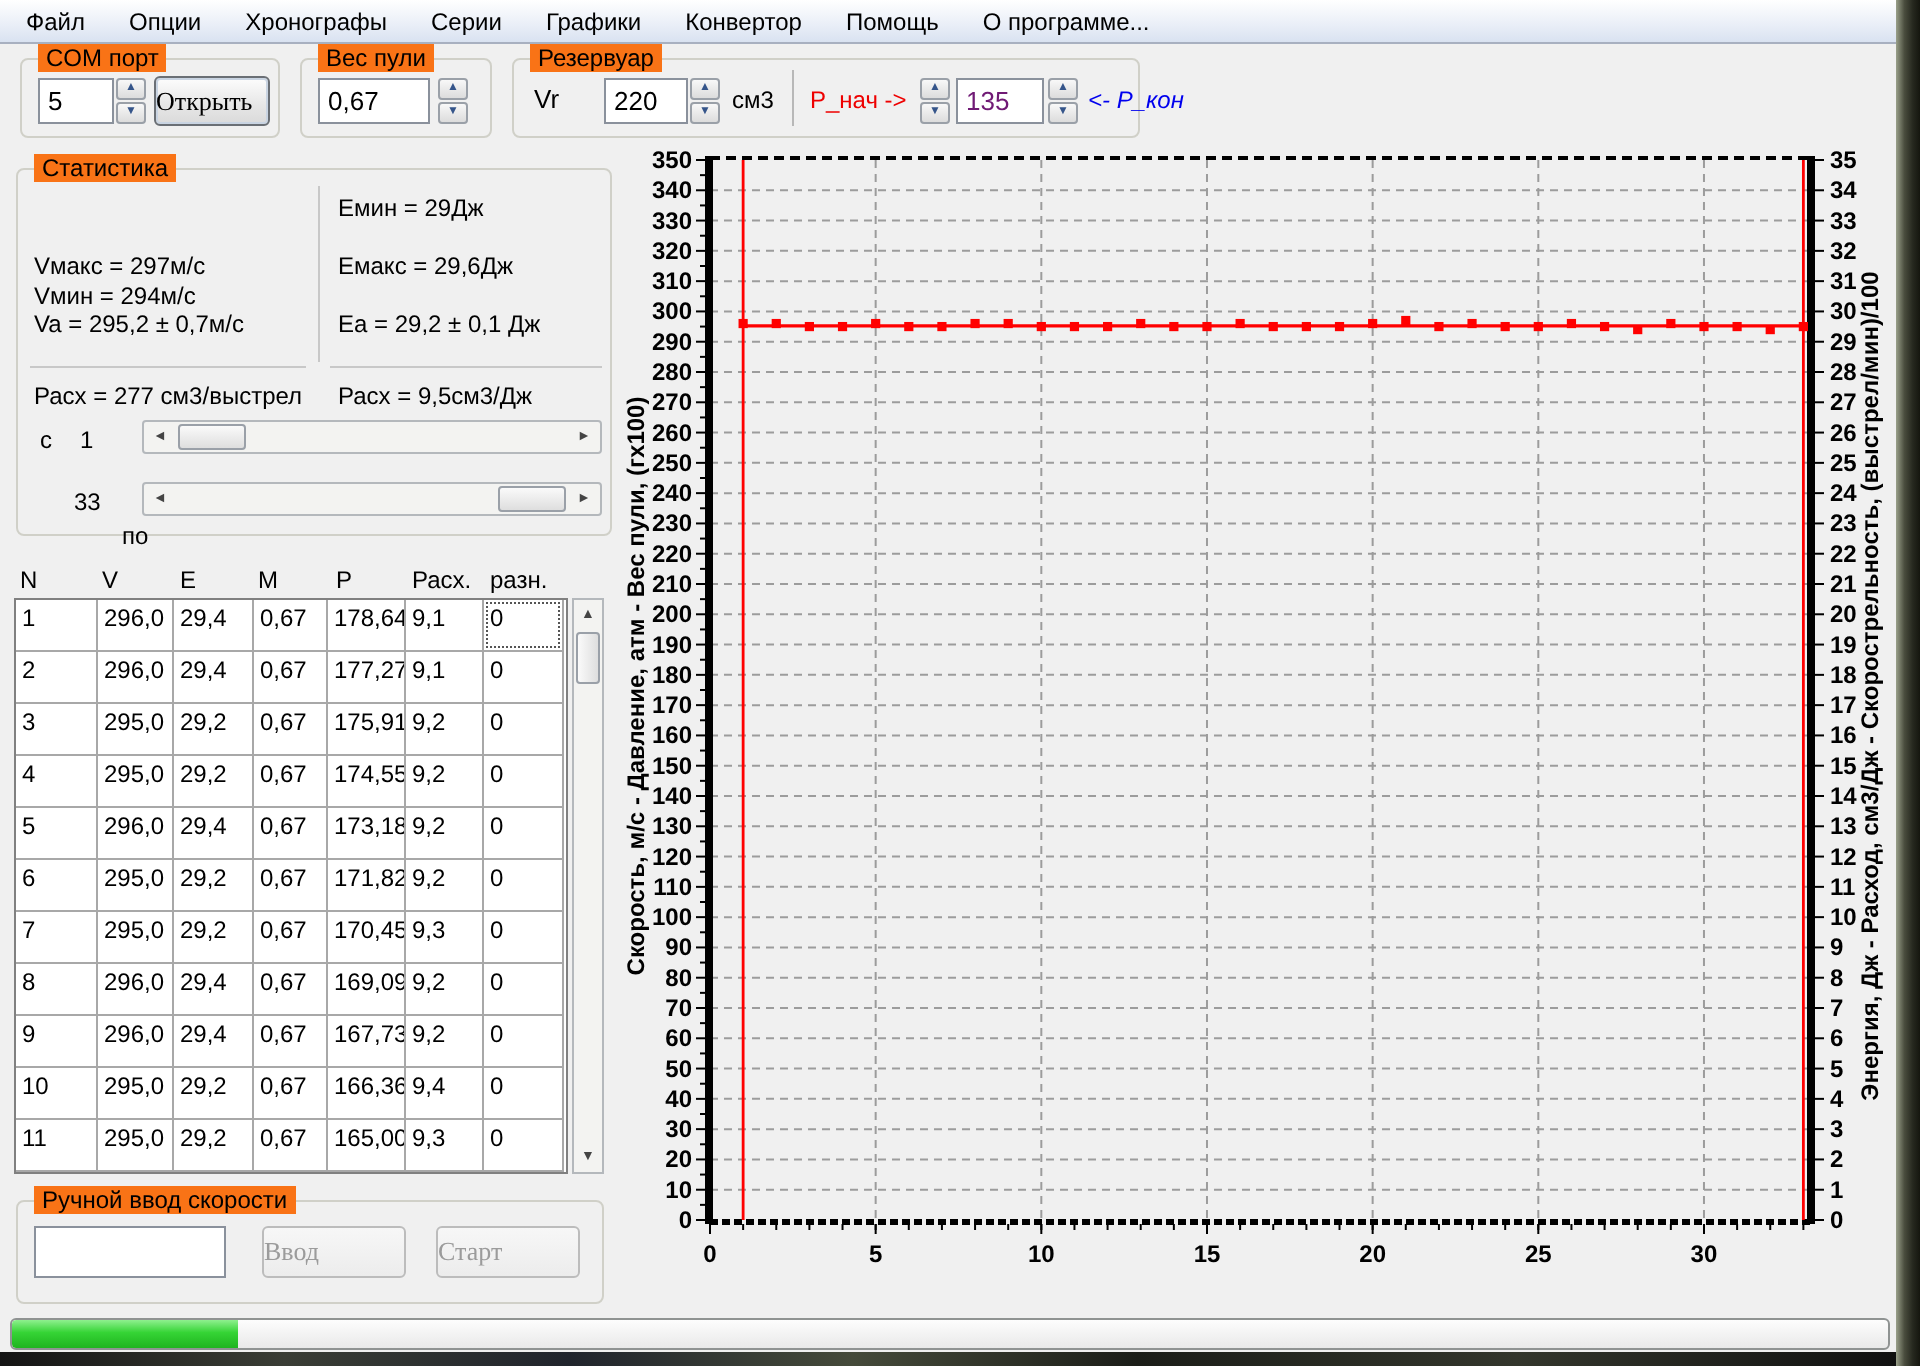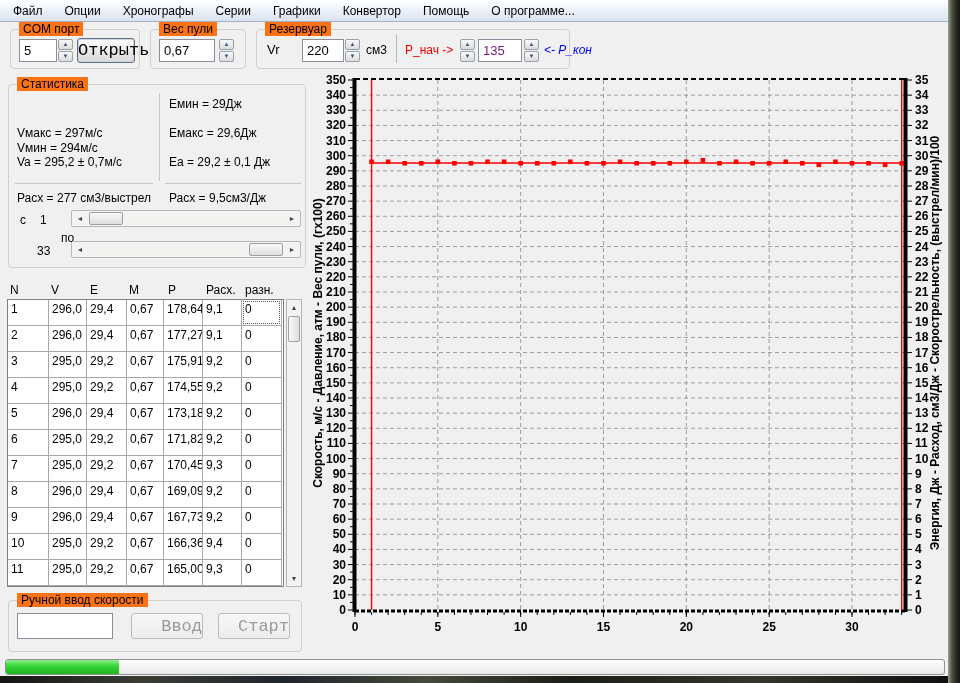--- a/index.html
+++ b/index.html
@@ -25,21 +25,21 @@
     padding:0 4px; font-size:12px; }
   
   .tb-input { position:absolute; background:#fff; border:1px solid #8a919c;
     font-family:inherit; font-size:13px; padding:2px 4px; }
   .spin { position:absolute; width:15px; display:flex; flex-direction:column; }
   .spin .sb { flex:1; border:1px solid #9aa0a8; background:linear-gradient(#f8f8f8,#dcdcdc);
     font-size:6px; line-height:9px; text-align:center; color:#35558a; border-radius:2px; }
   .spin .sb + .sb { margin-top:1px; }
   .btn { position:absolute; border:1px solid #6a6f75; border-radius:3px;
     background:linear-gradient(#fdfdfd,#e6e6e6 60%,#dadada);
-    font-family:Liberation Mono, monospace; font-size:17px; text-align:right; }
+    font-family:Liberation Serif, serif; font-size:13px; text-align:left; }
   .btn.raised { box-shadow:0 0 0 1px #c9d4e2 inset; }
   .btn.disabled { border-color:#bcbcbc; color:#9b9b9b;
     background:linear-gradient(#f7f7f7,#ececec); }
   
   .stat-text { position:absolute; font-size:12px; white-space:nowrap; }
   .vsep { position:absolute; width:1px; background:#c8c8c8; }
   .hsep { position:absolute; height:1px; background:#c8c8c8; }
   
   .hscroll { position:absolute; height:17px; border:1px solid #b4b8bc;
     background:#f3f3f1; border-radius:2px; }
@@ -149,21 +149,21 @@
   <span class="stat-text" style="left:160px;top:106px;">Расх = 9,5см3/Дж</span>
 
   <span class="stat-text" style="left:11px;top:128px;">с</span>
   <span class="stat-text" style="left:31px;top:128px;">1</span>
   <div class="hscroll" style="left:62px;top:125px;width:230px;">
     <span class="hs-arrow" style="left:0;">◄</span>
     <div class="hs-thumb" style="left:17px;"></div>
     <span class="hs-arrow" style="right:0;">►</span>
   </div>
 
-  <span class="stat-text" style="left:8px;top:146px;padding-left:44px;">по</span>
+  <span class="stat-text" style="left:8px;top:176px;padding-left:44px;">по</span>
   <span class="stat-text" style="left:28px;top:159px;">33</span>
   <div class="hscroll" style="left:62px;top:156px;width:230px;">
     <span class="hs-arrow" style="left:0;">◄</span>
     <div class="hs-thumb" style="right:17px;left:auto;"></div>
     <span class="hs-arrow" style="right:0;">►</span>
   </div>
 </div>
 
 <div class="tbl-header" style="left:7px;top:283px;position:absolute;width:280px;height:14px;">
   <span style="left:3px;">N</span>

